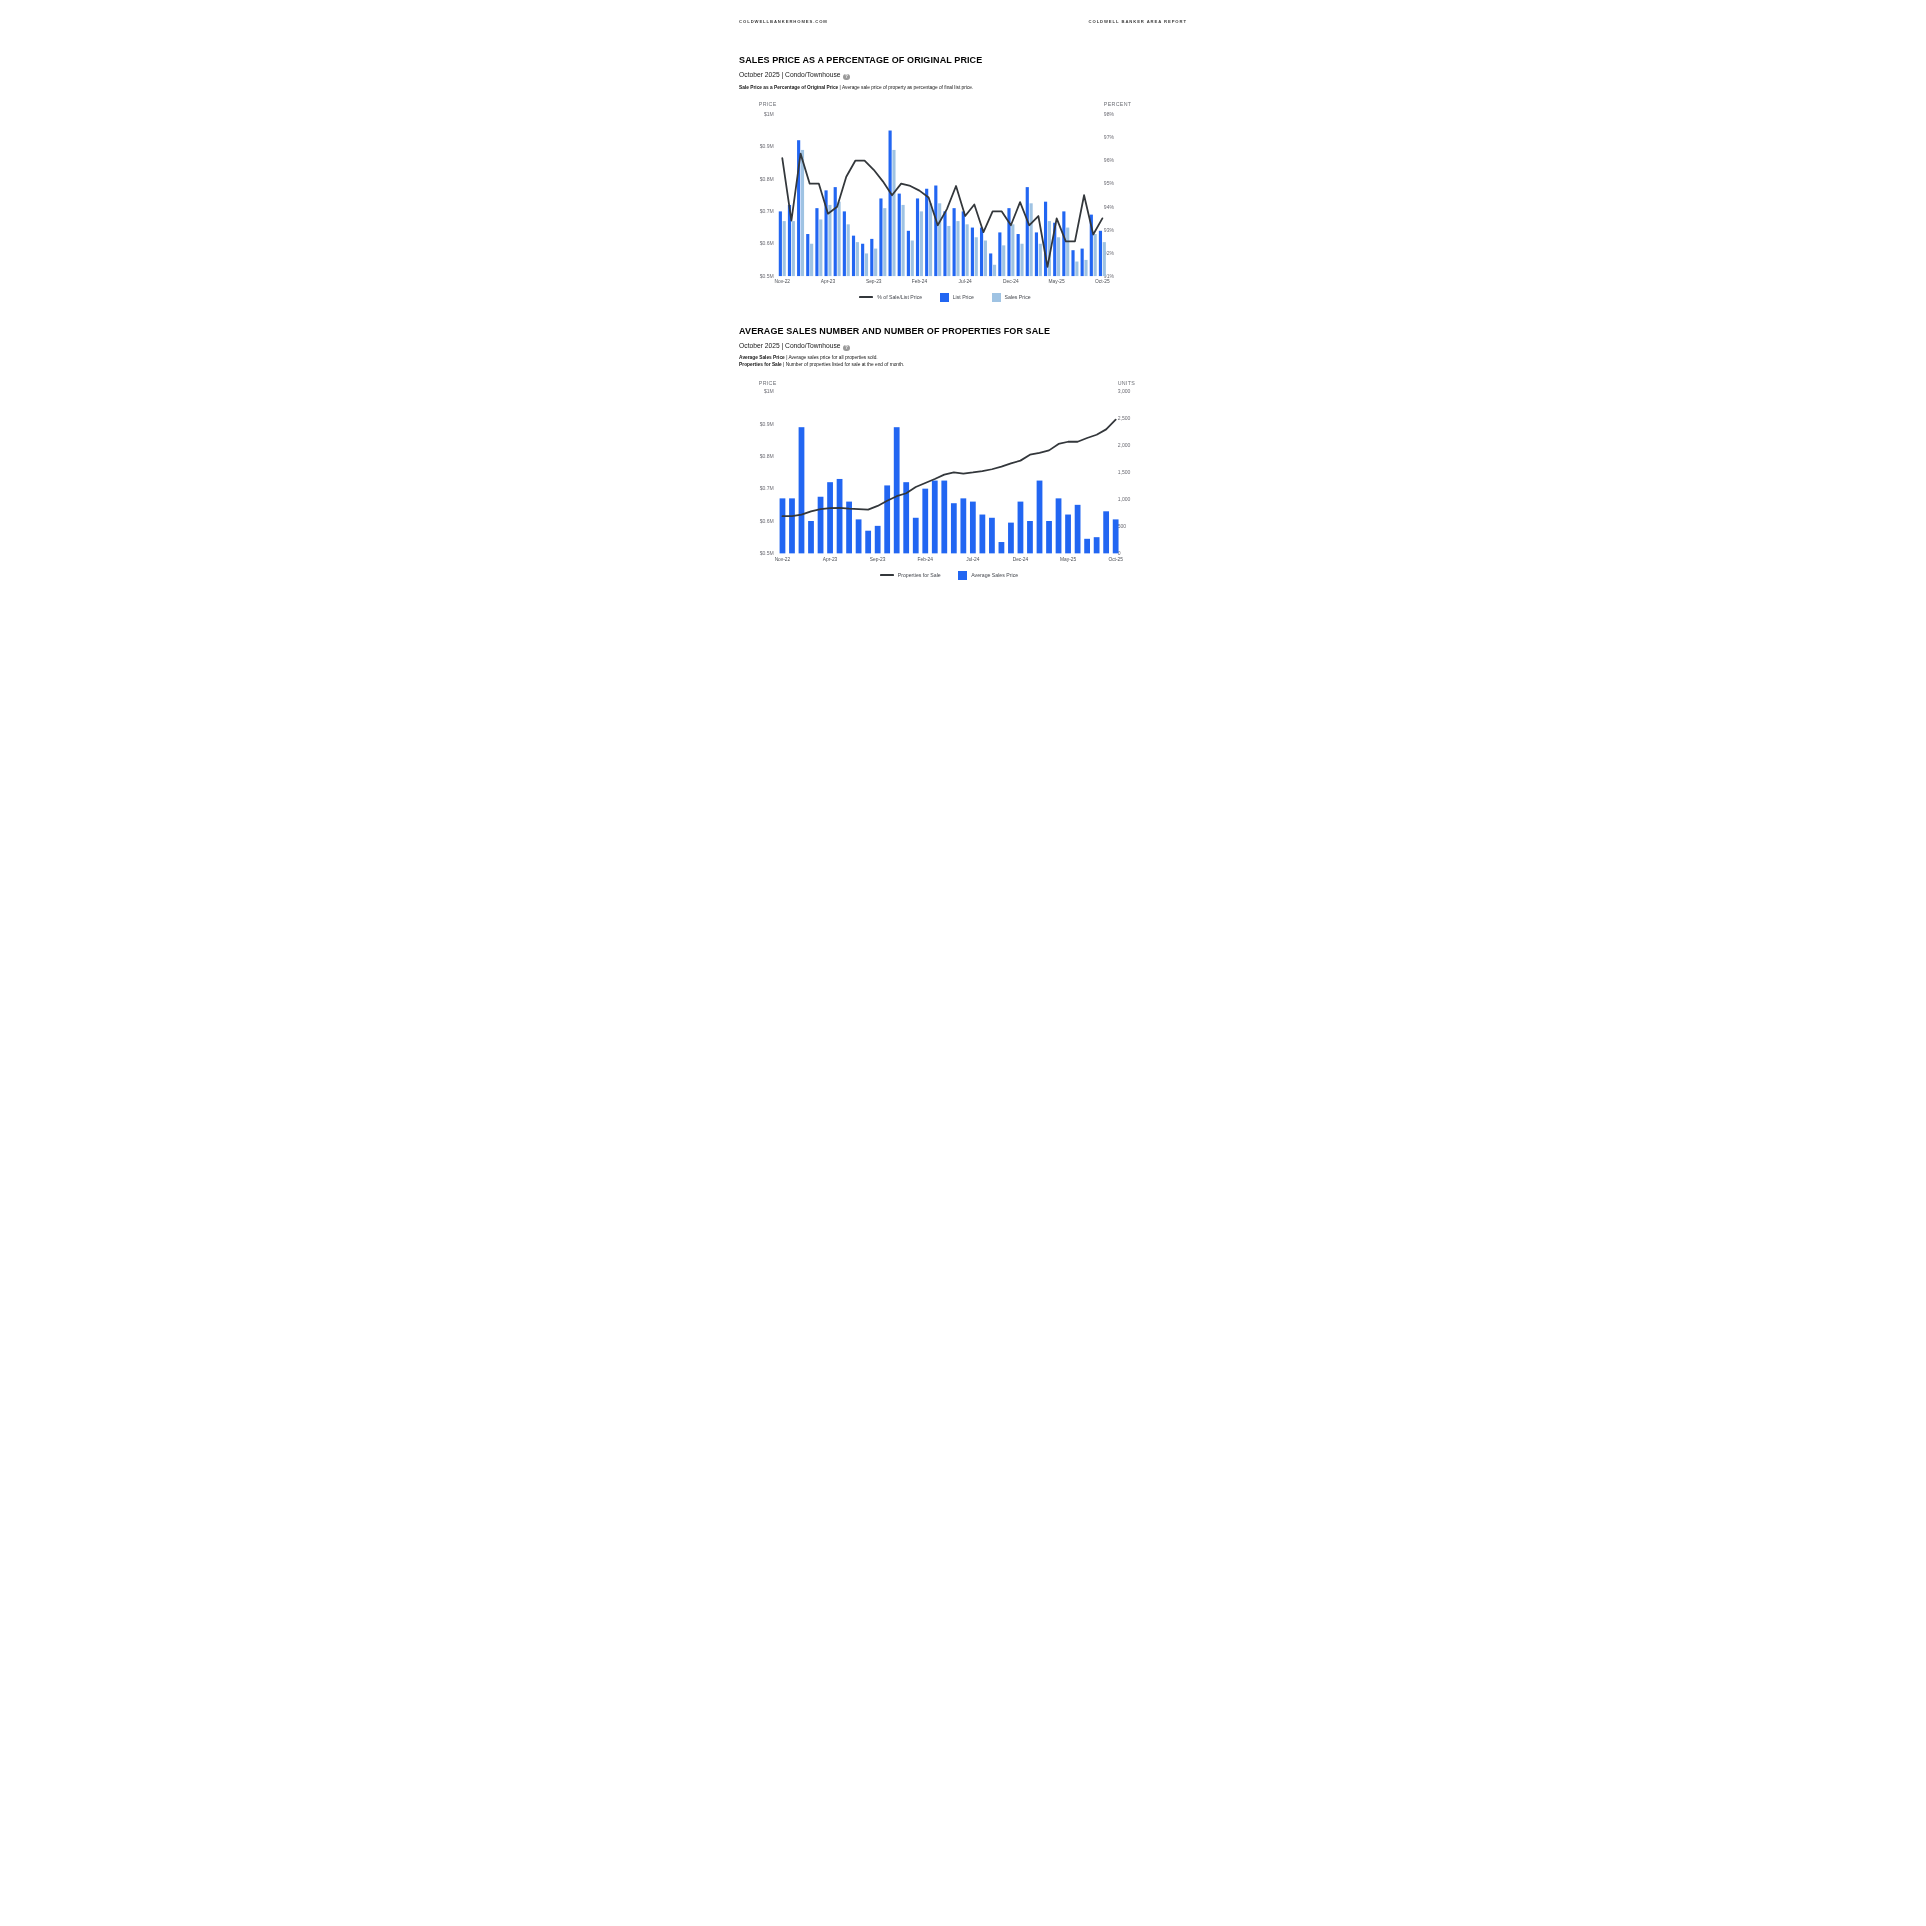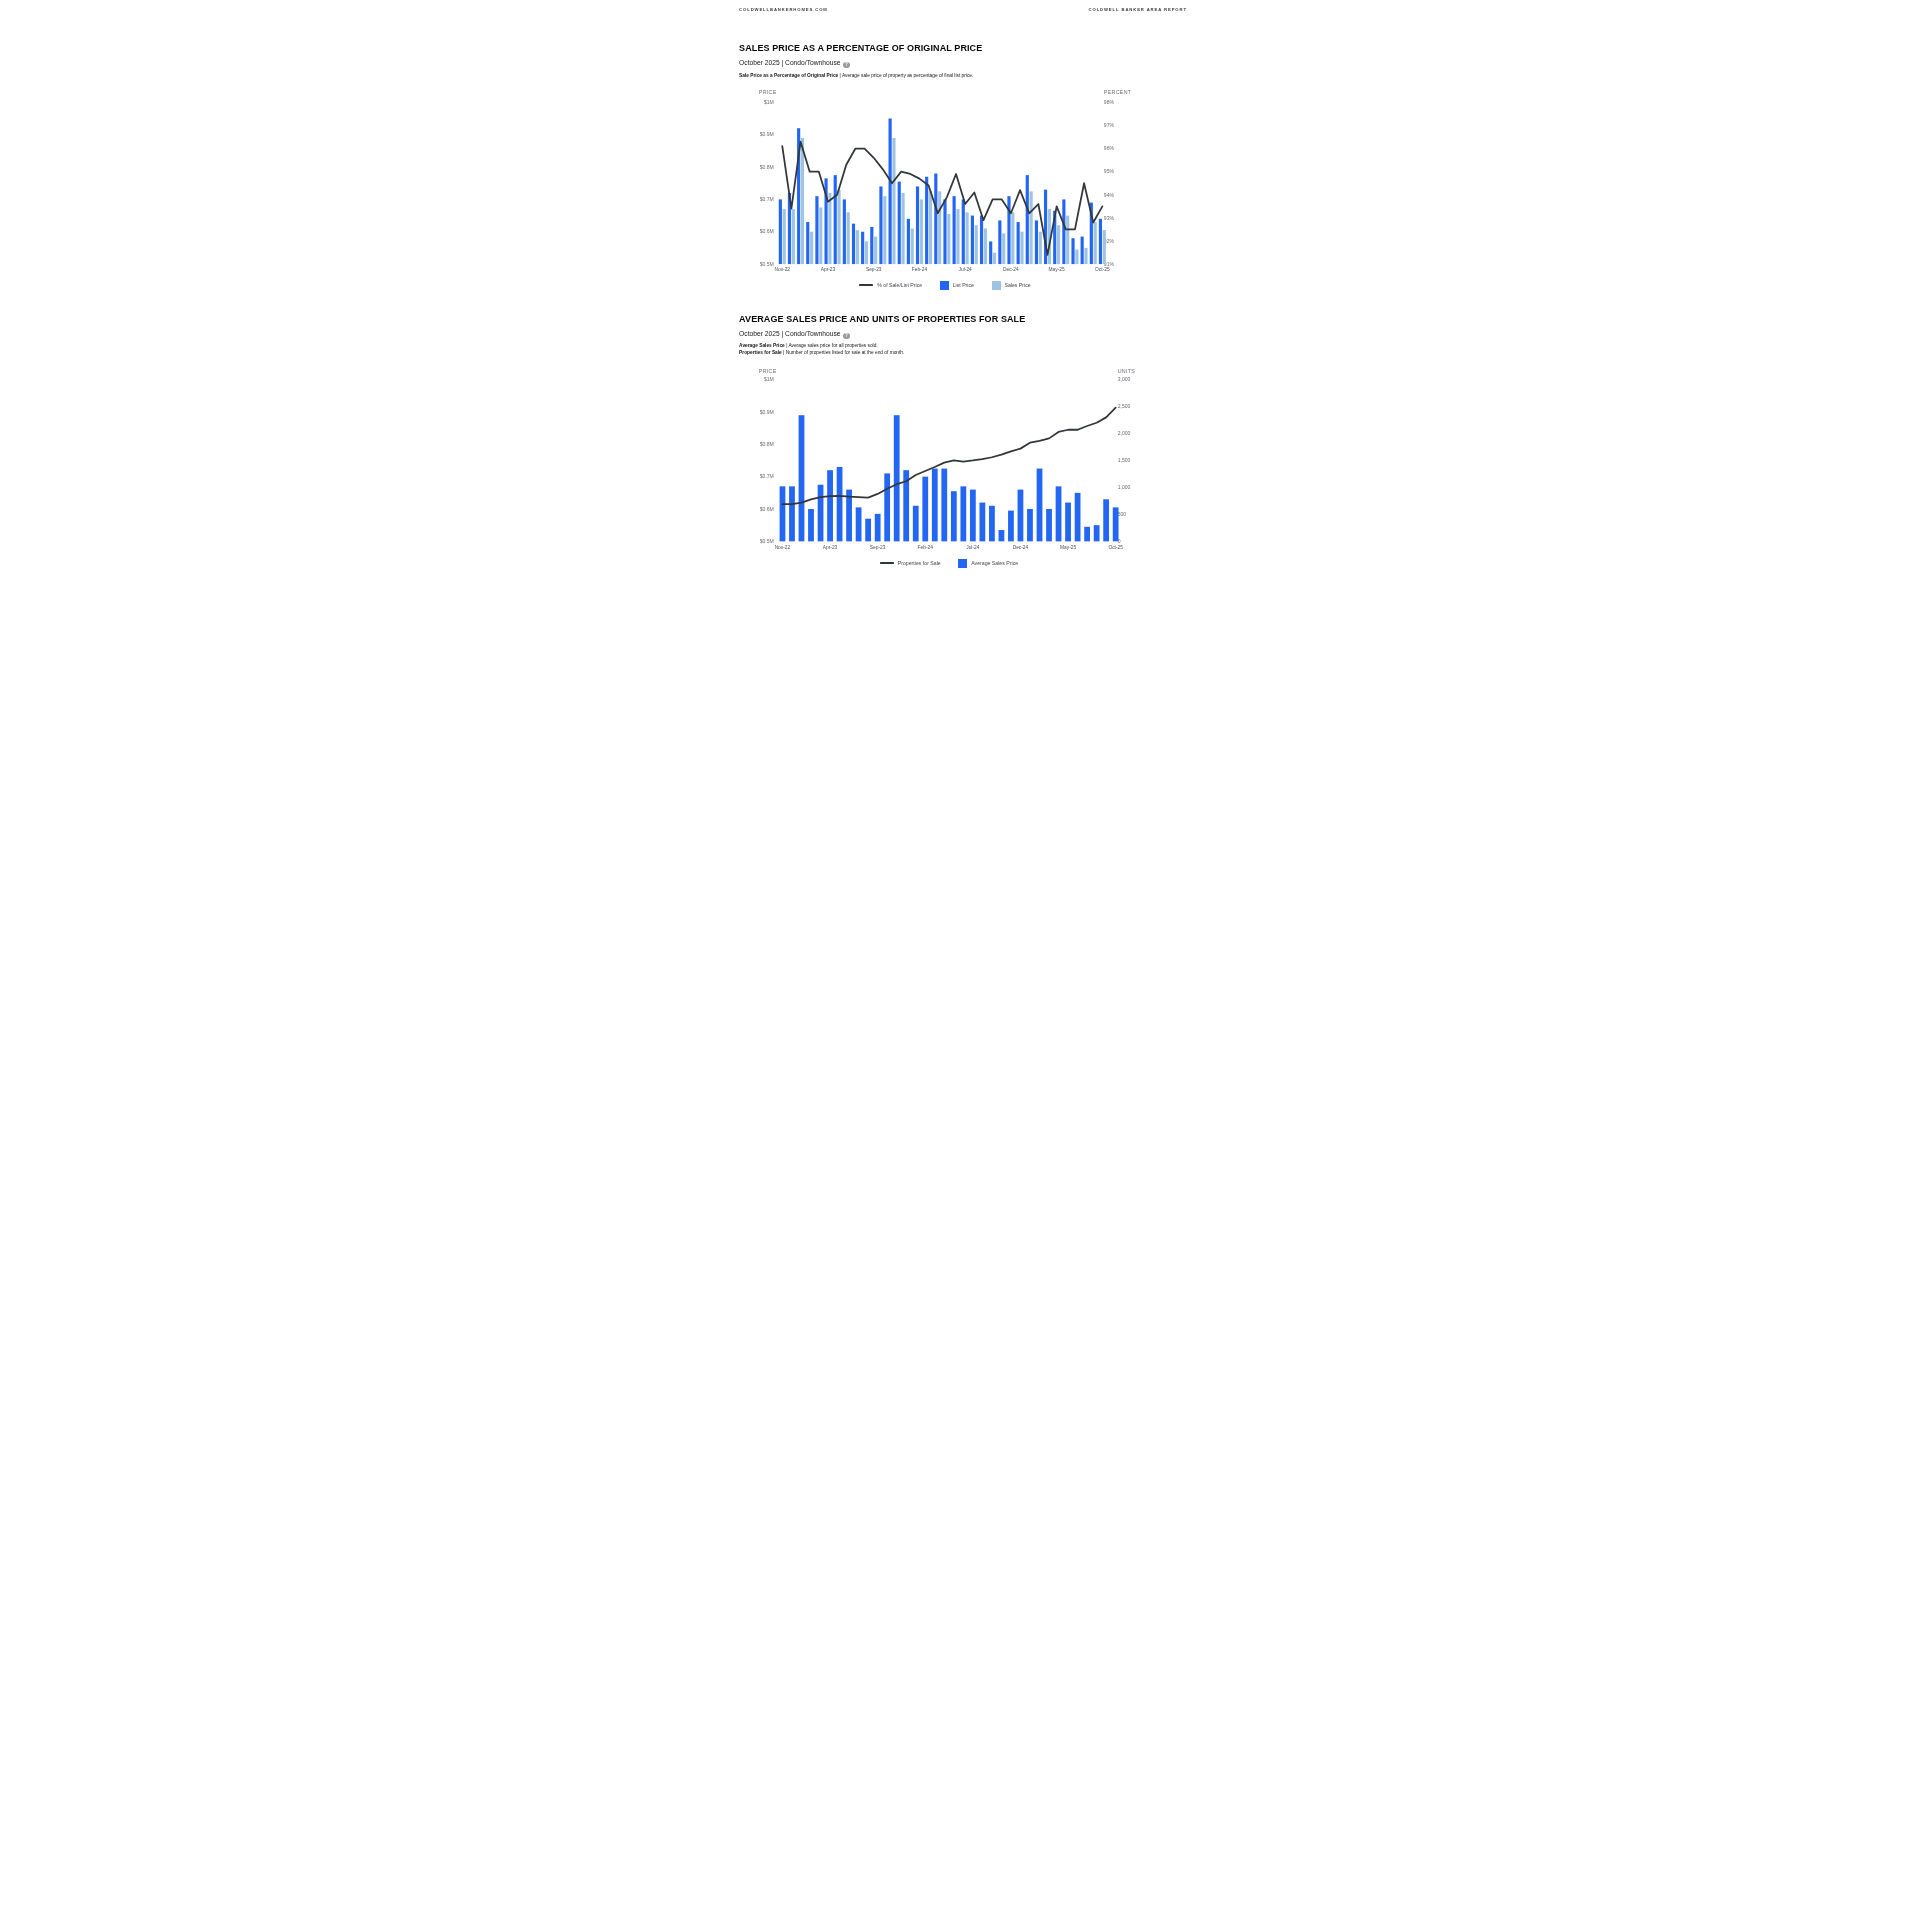--- a/index.html
+++ b/index.html
@@ -1,17 +1,17 @@
 <!DOCTYPE html>
 <html style="font-size:6.2px"><head>
 <meta charset="utf-8">
 <style>
   html,body{margin:0;padding:0;background:#fff;}
   body{font-family:"Liberation Sans",sans-serif;}
-  .page{position:relative;width:491px;height:636px;background:#fff;margin:0 auto;overflow:hidden;}
+  .page{position:relative;width:491px;height:636px;background:#fff;margin:12px auto;overflow:hidden;}
 
   .top-header{position:absolute;top:7px;left:21.6px;right:21.6px;display:flex;justify-content:space-between;}
   .top-header .hdr{font-size:4.2px;font-weight:bold;letter-spacing:0.9px;color:#3c3c3c;}
 
   .sec-title{position:absolute;left:21.6px;font-size:9px;font-weight:bold;color:#050505;letter-spacing:0.1px;white-space:nowrap;}
   .sec-subtitle{position:absolute;left:21.6px;font-size:6.7px;color:#161616;white-space:nowrap;}
   .help-icon{display:inline-block;width:6.5px;height:6.5px;border-radius:50%;background:#9a9a9a;color:#fff;
     font-size:4.6px;font-weight:bold;text-align:center;line-height:6.5px;margin-left:2.7px;vertical-align:-0.8px;cursor:pointer;}
   .sec-desc{position:absolute;left:21.6px;font-size:4.8px;color:#151515;white-space:nowrap;line-height:7px;}
   .sec-desc b{font-weight:bold;}
@@ -156,21 +156,21 @@
     <div class="legend-item">
       <span class="swatch-box" style="background: rgb(34, 102, 242);"></span>
       <span class="legend-label">List Price</span>
     </div>
     <div class="legend-item">
       <span class="swatch-box" style="background: rgb(159, 195, 227);"></span>
       <span class="legend-label">Sales Price</span>
     </div>
   </div>
 
-  <div class="sec-title" style="top:314px;">AVERAGE SALES PRICE AND UNITS OF PROPERTIES FOR SALE</div>
+  <div class="sec-title" style="top:314px;">AVERAGE SALES NUMBER AND NUMBER OF PROPERTIES FOR SALE</div>
   <div class="sec-subtitle" style="top:330px;">
     <span>October 2025 | Condo/Townhouse</span><span class="help-icon">?</span>
   </div>
   <div class="sec-desc" style="top:342px;">
     <div>
       <b>Average Sales Price</b><span> | Average sales price for all properties sold.</span>
     </div>
     <div>
       <b>Properties for Sale</b><span> | Number of properties listed for sale at the end of month.</span>
     </div>

